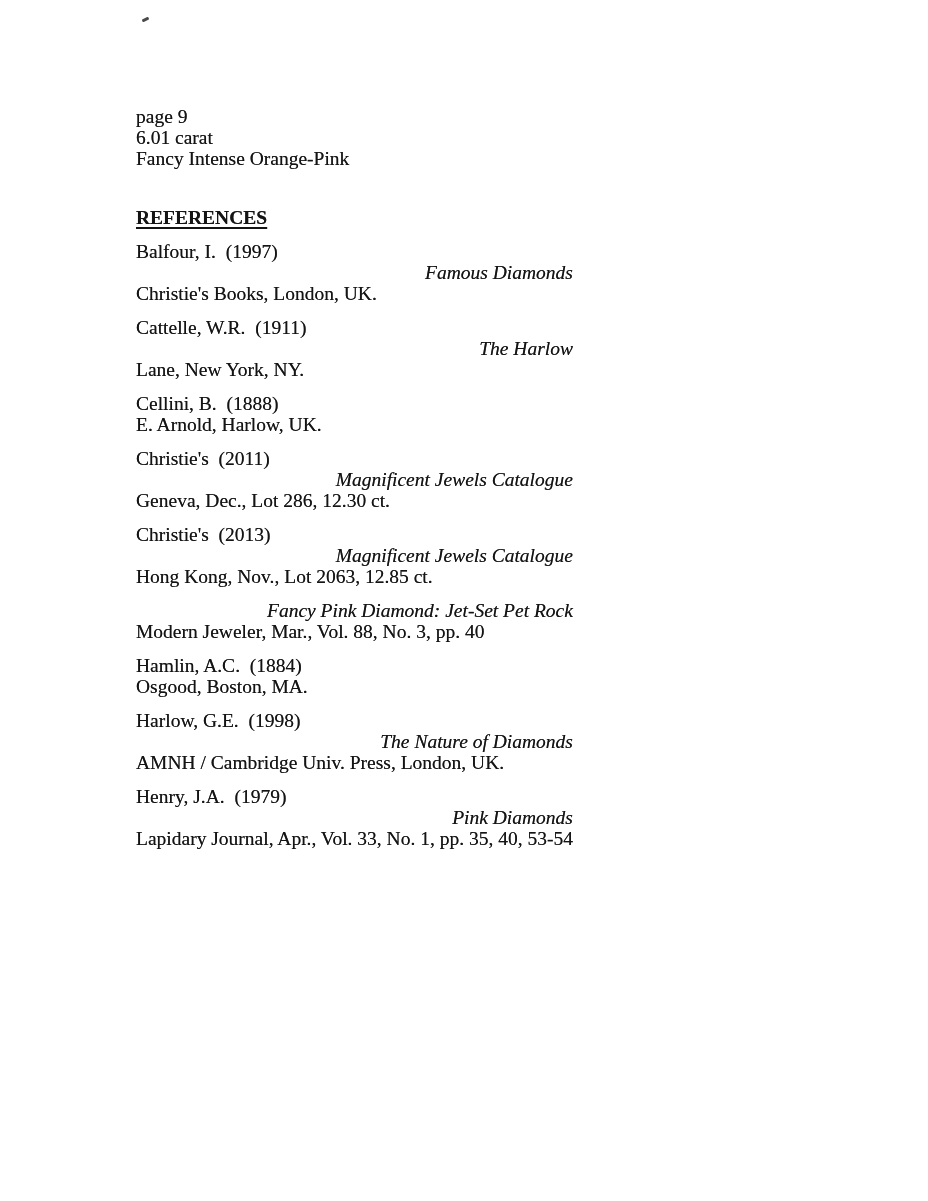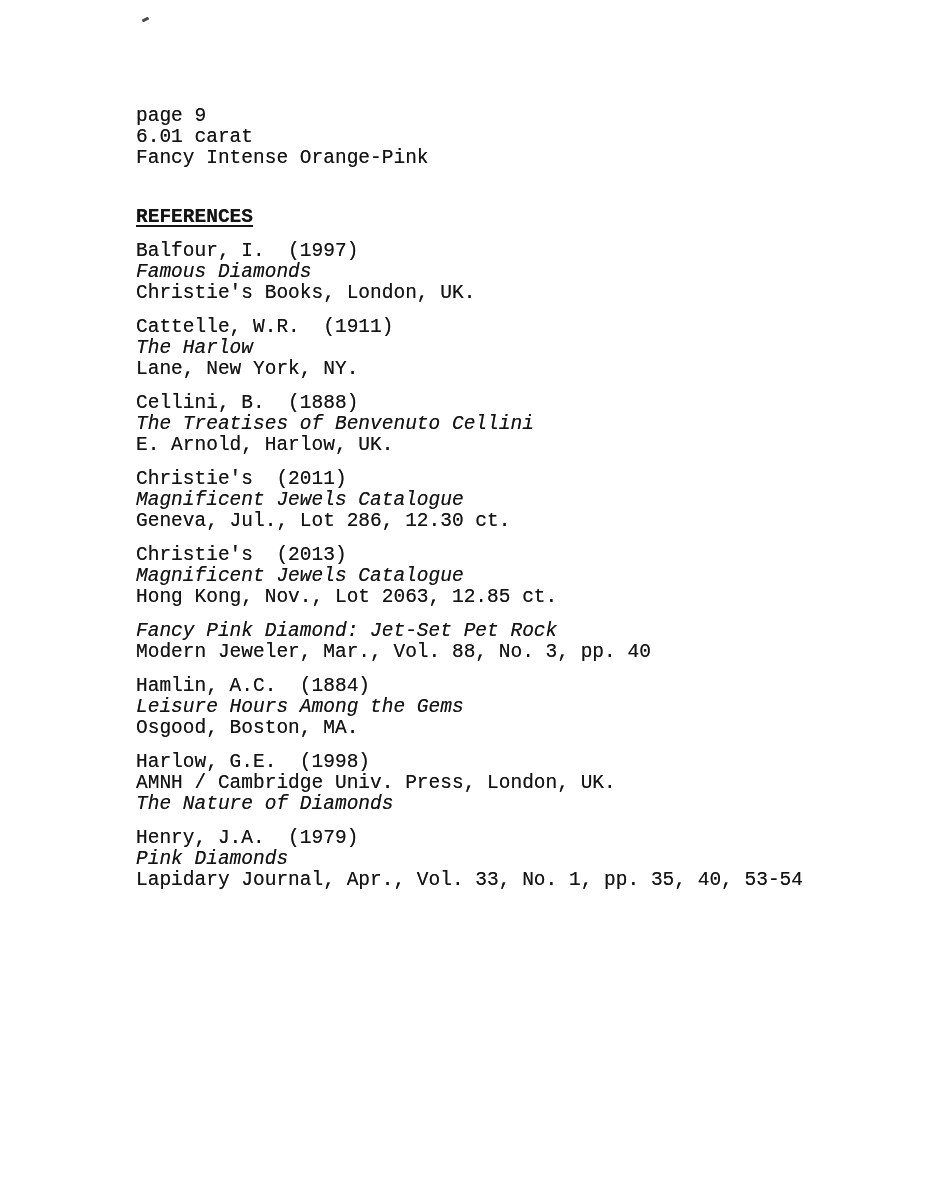--- a/index.html
+++ b/index.html
@@ -6,21 +6,21 @@
     margin: 0;
     padding: 0;
     background: #ffffff;
   }
   .page {
     position: relative;
     width: 852px;
     height: 1201px;
     background: #ffffff;
     overflow: hidden;
-    font-family: Liberation Mono, monospace;
+    font-family: Liberation Serif, serif;
     color: #141414;
   }
   
   .speck {
     position: absolute;
     left: 142px;
     top: 18px;
     width: 7px;
     height: 3px;
     background: #4a4a4a;
@@ -43,20 +43,21 @@
     font-weight: bold;
     text-decoration: underline;
     text-decoration-thickness: 2px;
     text-underline-offset: 3px;
   }
   .ref-entry {
     margin-top: 13px;
   }
   .ref-title-line {
     font-style: italic;
+    text-align: right;
   }
 </style>
 </head>
 <body>
 
 <div class="page">
 
   <div class="speck"></div>
 
   <div class="content">
@@ -75,46 +76,44 @@
           <div class="line ref-title-line">Famous Diamonds</div>
           <div class="line ref-publication-line">Christie's Books, London, UK.</div>
         </div>
         <div class="ref-entry">
           <div class="line ref-author-line">Cattelle, W.R.  (1911)</div>
           <div class="line ref-title-line">The Harlow</div>
           <div class="line ref-publication-line">Lane, New York, NY.</div>
         </div>
         <div class="ref-entry">
           <div class="line ref-author-line">Cellini, B.  (1888)</div>
-          <div class="line ref-title-line">The Treatises of Benvenuto Cellini</div>
           <div class="line ref-publication-line">E. Arnold, Harlow, UK.</div>
         </div>
         <div class="ref-entry">
           <div class="line ref-author-line">Christie's  (2011)</div>
           <div class="line ref-title-line">Magnificent Jewels Catalogue</div>
-          <div class="line ref-publication-line">Geneva, Jul., Lot 286, 12.30 ct.</div>
+          <div class="line ref-publication-line">Geneva, Dec., Lot 286, 12.30 ct.</div>
         </div>
         <div class="ref-entry">
           <div class="line ref-author-line">Christie's  (2013)</div>
           <div class="line ref-title-line">Magnificent Jewels Catalogue</div>
           <div class="line ref-publication-line">Hong Kong, Nov., Lot 2063, 12.85 ct.</div>
         </div>
         <div class="ref-entry">
           <div class="line ref-title-line">Fancy Pink Diamond: Jet-Set Pet Rock</div>
           <div class="line ref-publication-line">Modern Jeweler, Mar., Vol. 88, No. 3, pp. 40</div>
         </div>
         <div class="ref-entry">
           <div class="line ref-author-line">Hamlin, A.C.  (1884)</div>
-          <div class="line ref-title-line">Leisure Hours Among the Gems</div>
           <div class="line ref-publication-line">Osgood, Boston, MA.</div>
         </div>
         <div class="ref-entry">
           <div class="line ref-author-line">Harlow, G.E.  (1998)</div>
+          <div class="line ref-title-line">The Nature of Diamonds</div>
           <div class="line ref-publication-line">AMNH / Cambridge Univ. Press, London, UK.</div>
-          <div class="line ref-title-line">The Nature of Diamonds</div>
         </div>
         <div class="ref-entry">
           <div class="line ref-author-line">Henry, J.A.  (1979)</div>
           <div class="line ref-title-line">Pink Diamonds</div>
           <div class="line ref-publication-line">Lapidary Journal, Apr., Vol. 33, No. 1, pp. 35, 40, 53-54</div>
         </div>
       </div>
 
   </div>
 </div>

